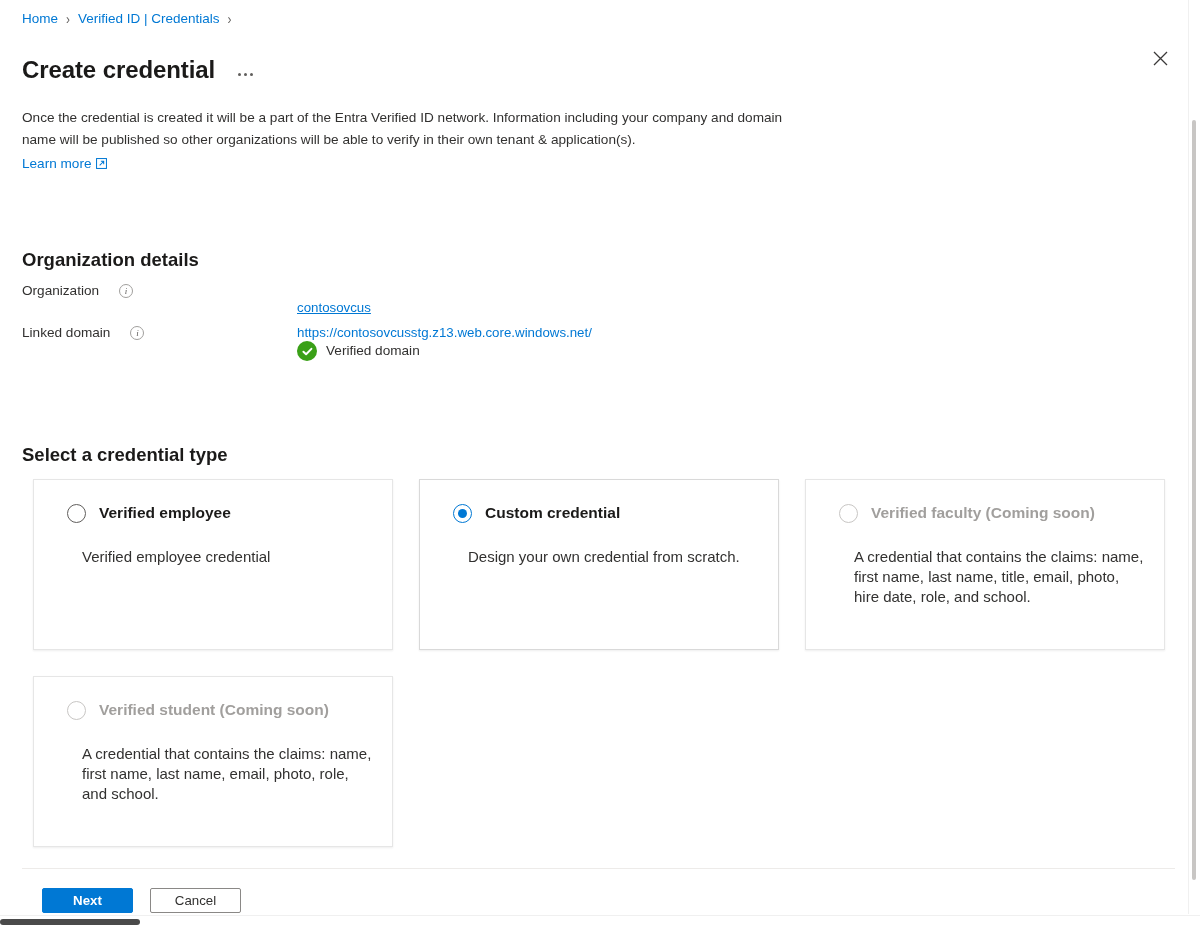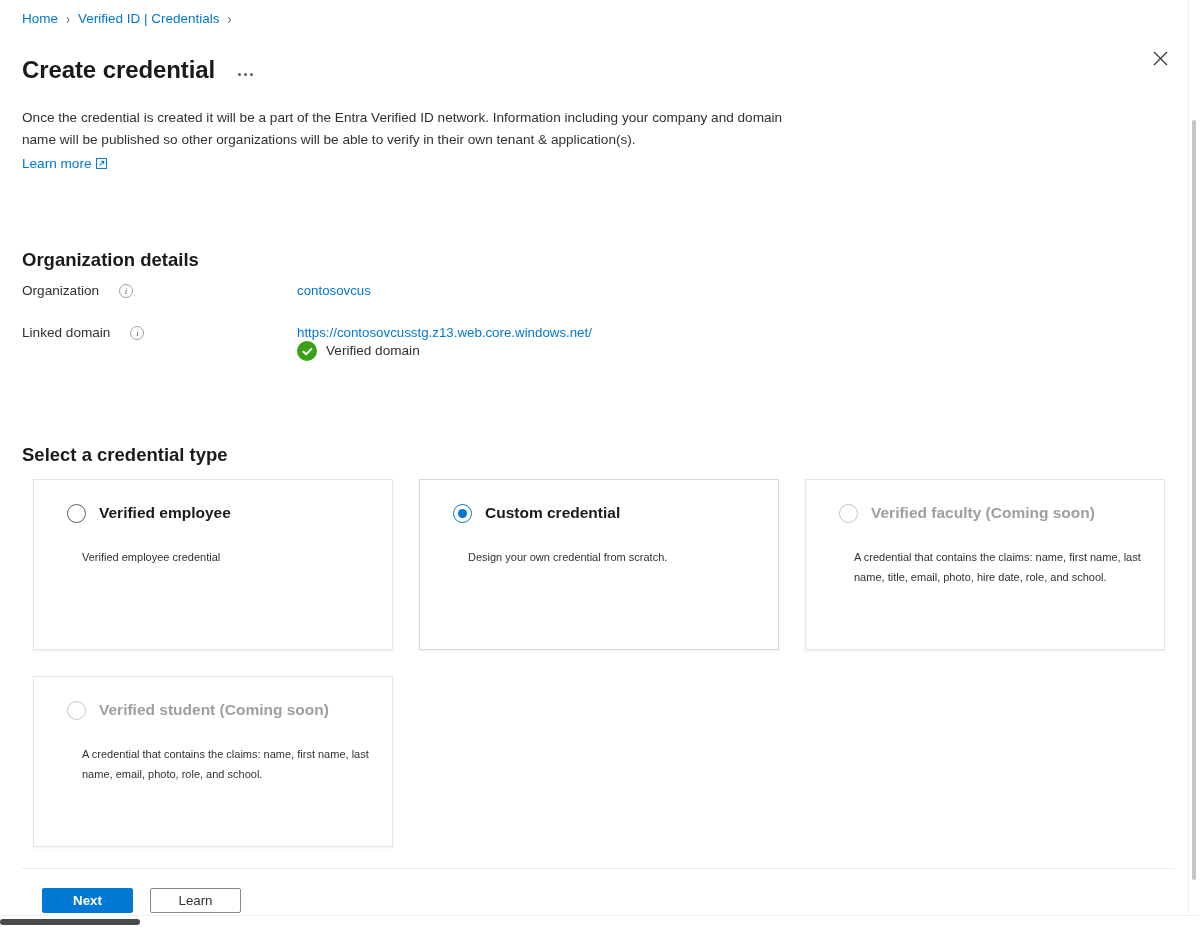--- a/index.html
+++ b/index.html
@@ -145,21 +145,21 @@
 
   .field-value {
     position: absolute;
     left: 297px;
     font-size: 13.3px;
     color: #0078d4;
     cursor: pointer;
     line-height: 20px;
     white-space: nowrap;
   }
-  #val-org { top: 281px; }
+  #val-org { top: 298px; text-decoration: underline; }
   #val-domain { top: 323px; }
 
   .verified-row {
     position: absolute;
     left: 297px; top: 341px;
     display: flex;
     align-items: center;
     gap: 9px;
   }
   .check-badge {
@@ -231,21 +231,21 @@
     font-size: 15.5px;
     font-weight: 700;
     color: #1b1a19;
     line-height: 22px;
   }
   .card-title.dim { color: #a19f9d; }
 
   .card-desc {
     margin-top: 23px;
     margin-left: 15px;
-    font-size: 11px;
+    font-size: 15px;
     line-height: 20px;
     color: #323130;
     max-width: 300px;
   }
 
   
   .footer-divider {
     position: absolute;
     left: 22px; top: 868px;
     width: 1153px;
@@ -417,21 +417,21 @@
         <span class="card-title dim">Verified student (Coming soon)</span>
       </div>
       <div class="card-desc">A credential that contains the claims: name, first name, last name, email, photo, role, and school.</div>
     </div>
 
   </div>
 
   <div class="footer-divider"></div>
   <div class="footer">
     <button class="btn btn-primary">Next</button>
-    <button class="btn btn-secondary">Learn</button>
+    <button class="btn btn-secondary">Cancel</button>
   </div>
 
   <div class="vscroll-track">
     <div class="vscroll-thumb"></div>
   </div>
   <div class="hscroll-track">
     <div class="hscroll-thumb"></div>
   </div>
 
 </div>

